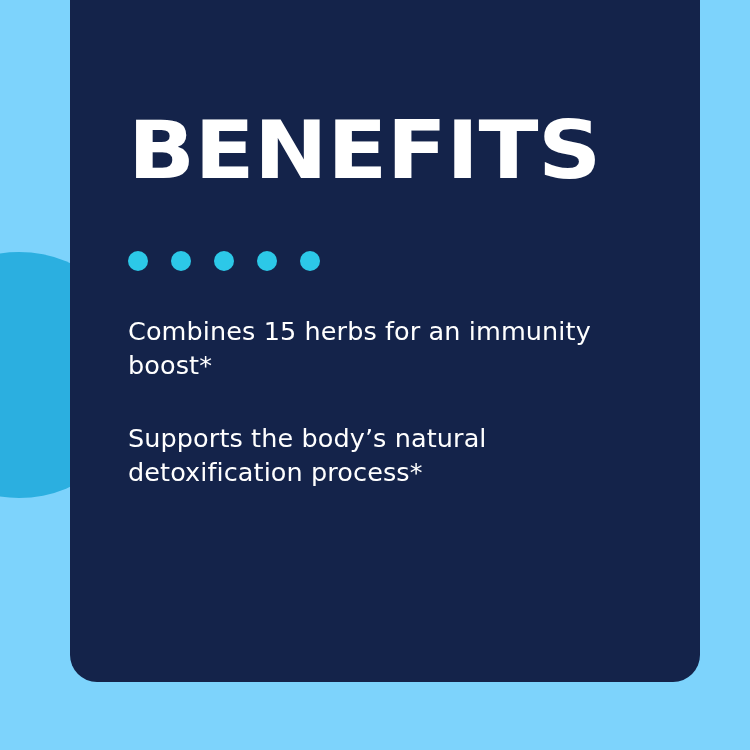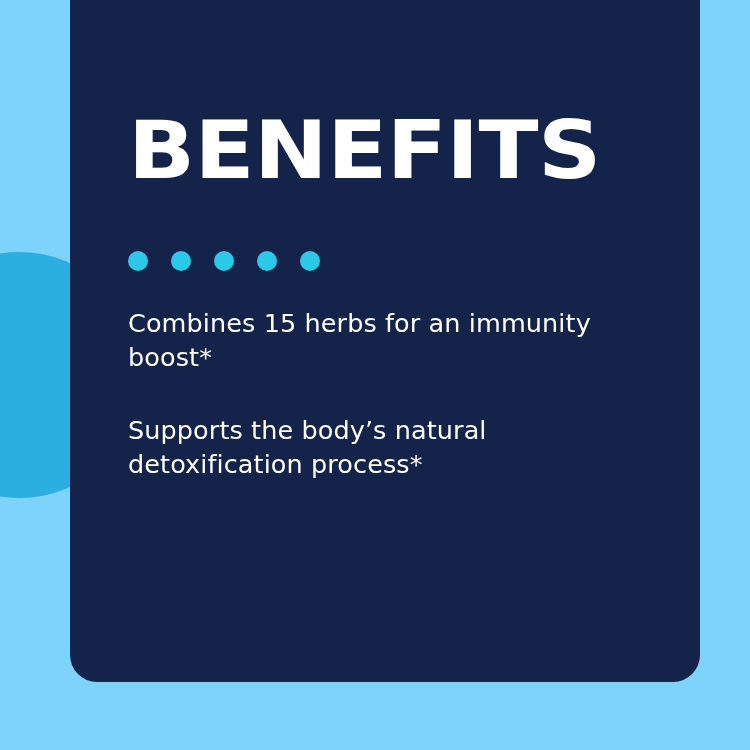--- a/index.html
+++ b/index.html
@@ -86,21 +86,21 @@
     height: 20px;
     border-radius: 50%;
     background: #2CC8E8;
     flex: 0 0 auto;
   }
 
   
   .benefit-list {
     position: absolute;
     left: 0;
-    top: 306px;
+    top: 314px;
     width: 480px;
     margin: 0;
     padding: 0;
     list-style: none;
   }
   .benefit-item {
     color: #ffffff;
     font-family: "DejaVu Sans", sans-serif;
     font-size: 25.5px;
     line-height: 1.35;

